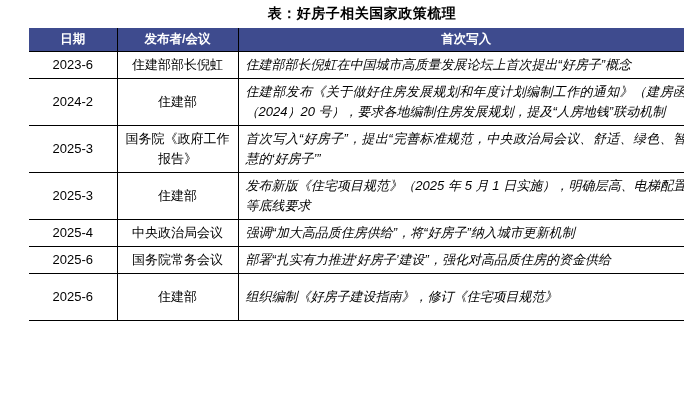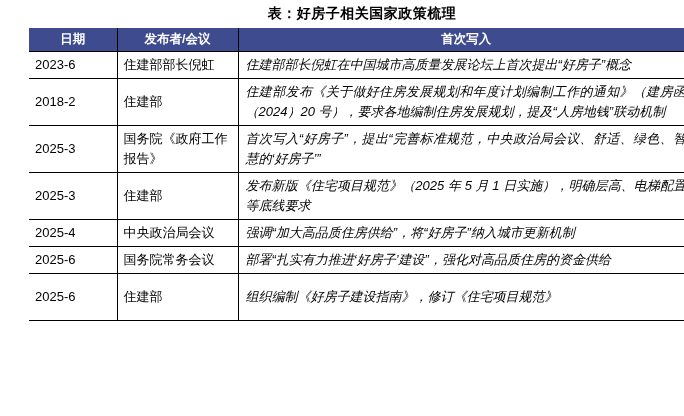--- a/index.html
+++ b/index.html
@@ -52,21 +52,21 @@
   th:nth-child(1), td:nth-child(1),
   th:nth-child(2), td:nth-child(2) {
     border-right: 1px solid var(--border, #000);
   }
   tbody td {
     border-bottom: 1px solid var(--border, #000);
     vertical-align: middle;
     padding: 3px 6px;
     line-height: 20px;
   }
-  td.c-date, td.c-pub { text-align: left; }
+  td.c-date, td.c-pub { text-align: center; }
   td.c-content {
     text-align: justify;
     padding-left: 7px;
     padding-right: 8px;
     font-style: italic;
   }
   
   tbody tr:nth-child(7) td { height: 40px; }
 
   .source-note {
@@ -98,21 +98,21 @@
       </tr>
     </thead>
     <tbody>
   <tr>
     <td class="c-date">2023-6</td>
     <td class="c-pub">住建部部长倪虹</td>
     <td class="c-content">住建部部长倪虹在中国城市高质量发展论坛上首次提出“好房子”概念</td>
   </tr>
 
   <tr>
-    <td class="c-date">2018-2</td>
+    <td class="c-date">2024-2</td>
     <td class="c-pub">住建部</td>
     <td class="c-content">住建部发布《关于做好住房发展规划和年度计划编制工作的通知》（建房函（2024）20 号），要求各地编制住房发展规划，提及“人房地钱”联动机制</td>
   </tr>
 
 
   <tr>
     <td class="c-date">2025-3</td>
     <td class="c-pub">国务院《政府工作报告》</td>
     <td class="c-content">首次写入“好房子”，提出“完善标准规范，中央政治局会议、舒适、绿色、智慧的‘好房子’”</td>
   </tr>

